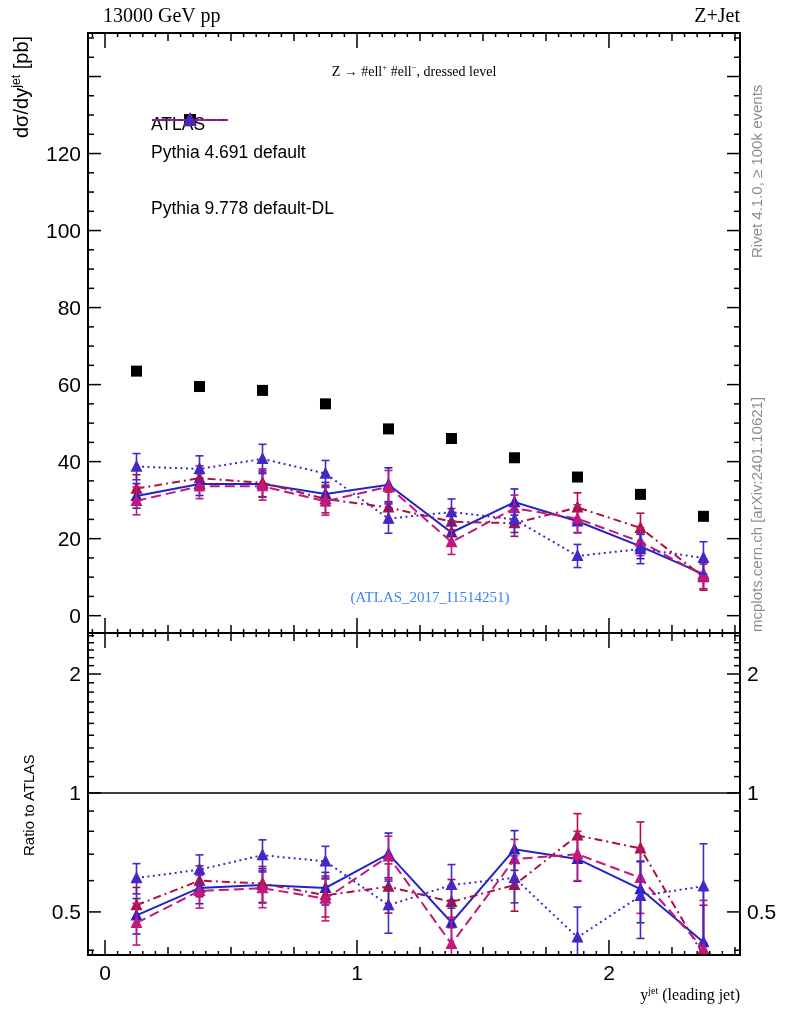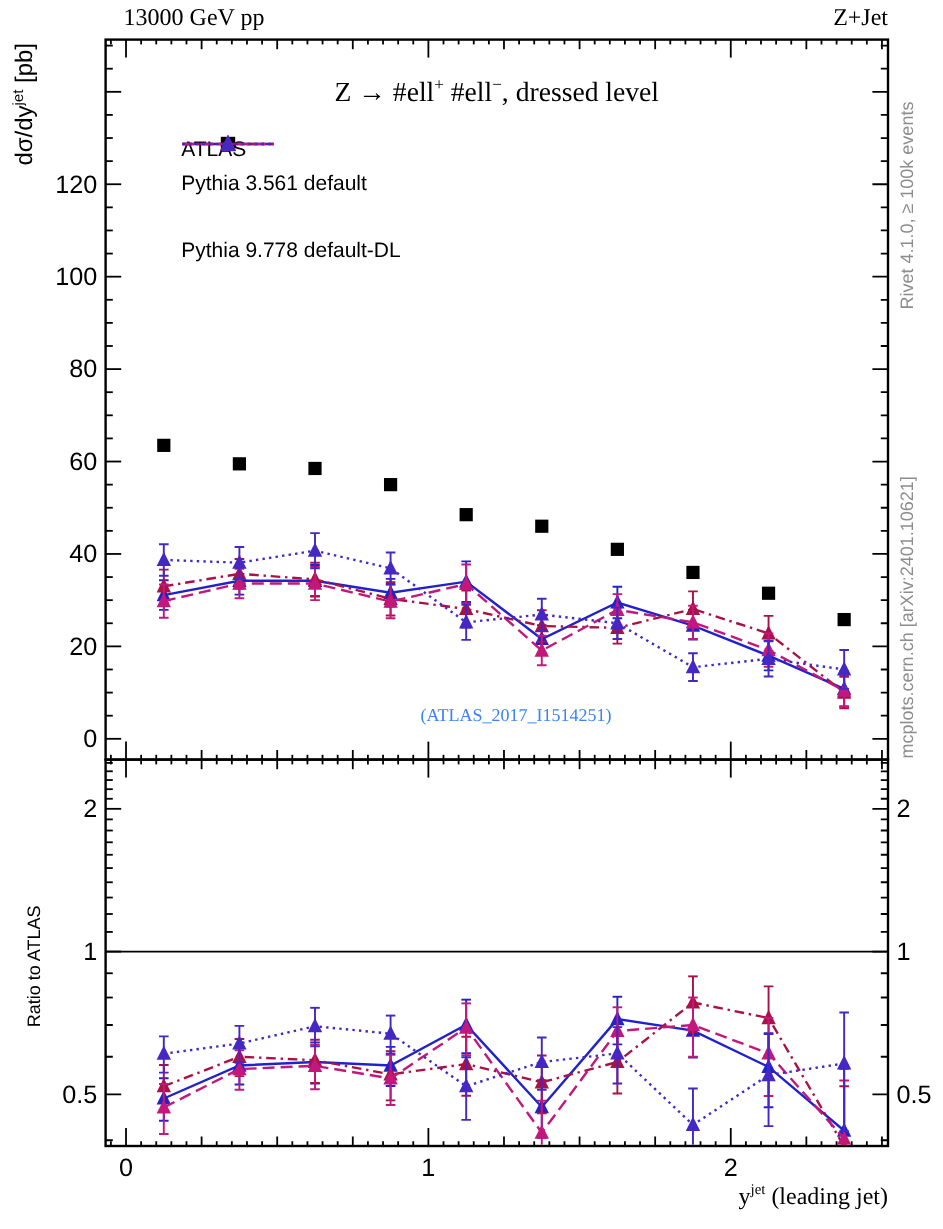--- a/index.html
+++ b/index.html
@@ -2,21 +2,21 @@
 <html><head>
 <meta charset="utf-8">
 <style>
   html,body{margin:0;padding:0;background:#fff;}
   .page{position:relative;width:786px;height:1024px;background:#fff;overflow:hidden;
         font-family:"Liberation Sans", sans-serif;color:#000;}
   svg{position:absolute;left:0;top:0;}
   svg text{font-family:"Liberation Sans", sans-serif;fill:#000;}
   .ol{position:absolute;white-space:nowrap;font-family:Liberation Serif, serif;}
   .hdr{font-size:20px;}
-  .ptitle{font-size:23px;text-align:center;}
+  .ptitle{font-size:14px;text-align:center;}
   .sup{vertical-align:super;font-size:0.62em;line-height:0;}
   .vlabel{position:absolute;transform:rotate(-90deg);transform-origin:0 0;white-space:nowrap;}
   .gray{color:#8d8d8d;}
   .wm{color:#3b82f6;font-size:15px;}
   #legend-rows{position:absolute;left:148px;top:110px;}
   .lrow{display:flex;align-items:center;height:28px;}
   .lmark{width:86px;height:20px;flex:0 0 86px;}
   .llab{font-size:17.5px;padding-left:3px;}
 </style>
 </head>
@@ -744,21 +744,21 @@
         </svg>
         <span class="llab">ATLAS</span>
       </div>
       <div class="lrow">
         <svg width="86" height="20" class="lmark">
           <line x1="4" x2="80" y1="10" y2="10" stroke="#2222cc" stroke-width="2"></line>
           <g>
             <path d="M 42 2.5250000000000004 L 48.5 15.524999999999999 L 35.5 15.524999999999999 Z" fill="#2222cc"></path>
           </g>
         </svg>
-        <span class="llab">Pythia 3.561 default</span>
+        <span class="llab">Pythia 4.691 default</span>
       </div>
       <div class="lrow">
         <svg width="86" height="20" class="lmark">
           <line x1="4" x2="80" y1="10" y2="10" stroke="#aa1144" stroke-width="2" stroke-dasharray="8 4 2 4"></line>
           <g>
             <path d="M 42 2.5250000000000004 L 48.5 15.524999999999999 L 35.5 15.524999999999999 Z" fill="#aa1144"></path>
           </g>
         </svg>
       </div>
       <div class="lrow">
@@ -779,18 +779,18 @@
         </svg>
       </div>
     </div>
 
   <div class="ol wm" style="left:280px;top:589px;width:300px;text-align:center;">(ATLAS_2017_I1514251)</div>
 
   <div class="vlabel" style="left:10px;top:138px;font-size:20px;"><span>dσ/dy</span><span class="sup">jet</span><span> [pb]</span></div>
 
   <div class="vlabel" style="left:20px;top:856px;font-size:15px;">Ratio to ATLAS</div>
 
-  <div class="ol" style="left:440px;top:986px;width:300px;text-align:right;font-size:20px;"><span>y</span><span class="sup">jet</span><span> (leading jet)</span></div>
+  <div class="ol" style="left:440px;top:986px;width:300px;text-align:right;font-size:16px;"><span>y</span><span class="sup">jet</span><span> (leading jet)</span></div>
 
   <div class="vlabel gray" style="left:748px;top:258px;font-size:15px;">Rivet 4.1.0, ≥ 100k events</div>
   <div class="vlabel gray" style="left:748px;top:632px;font-size:15px;">mcplots.cern.ch [arXiv:2401.10621]</div>
 
 </div>
 
 </body></html>

